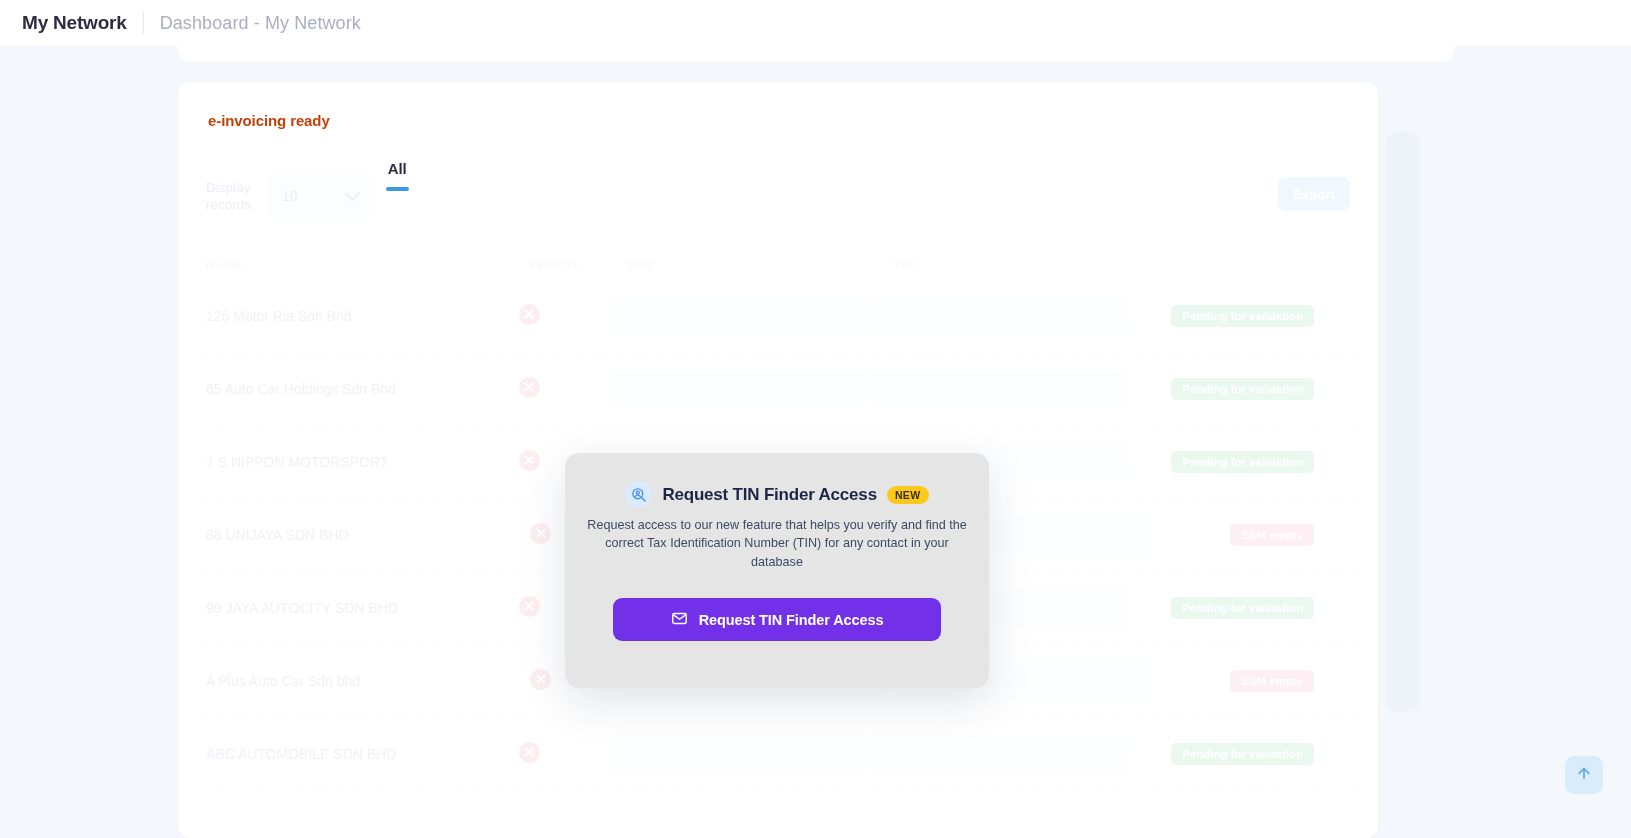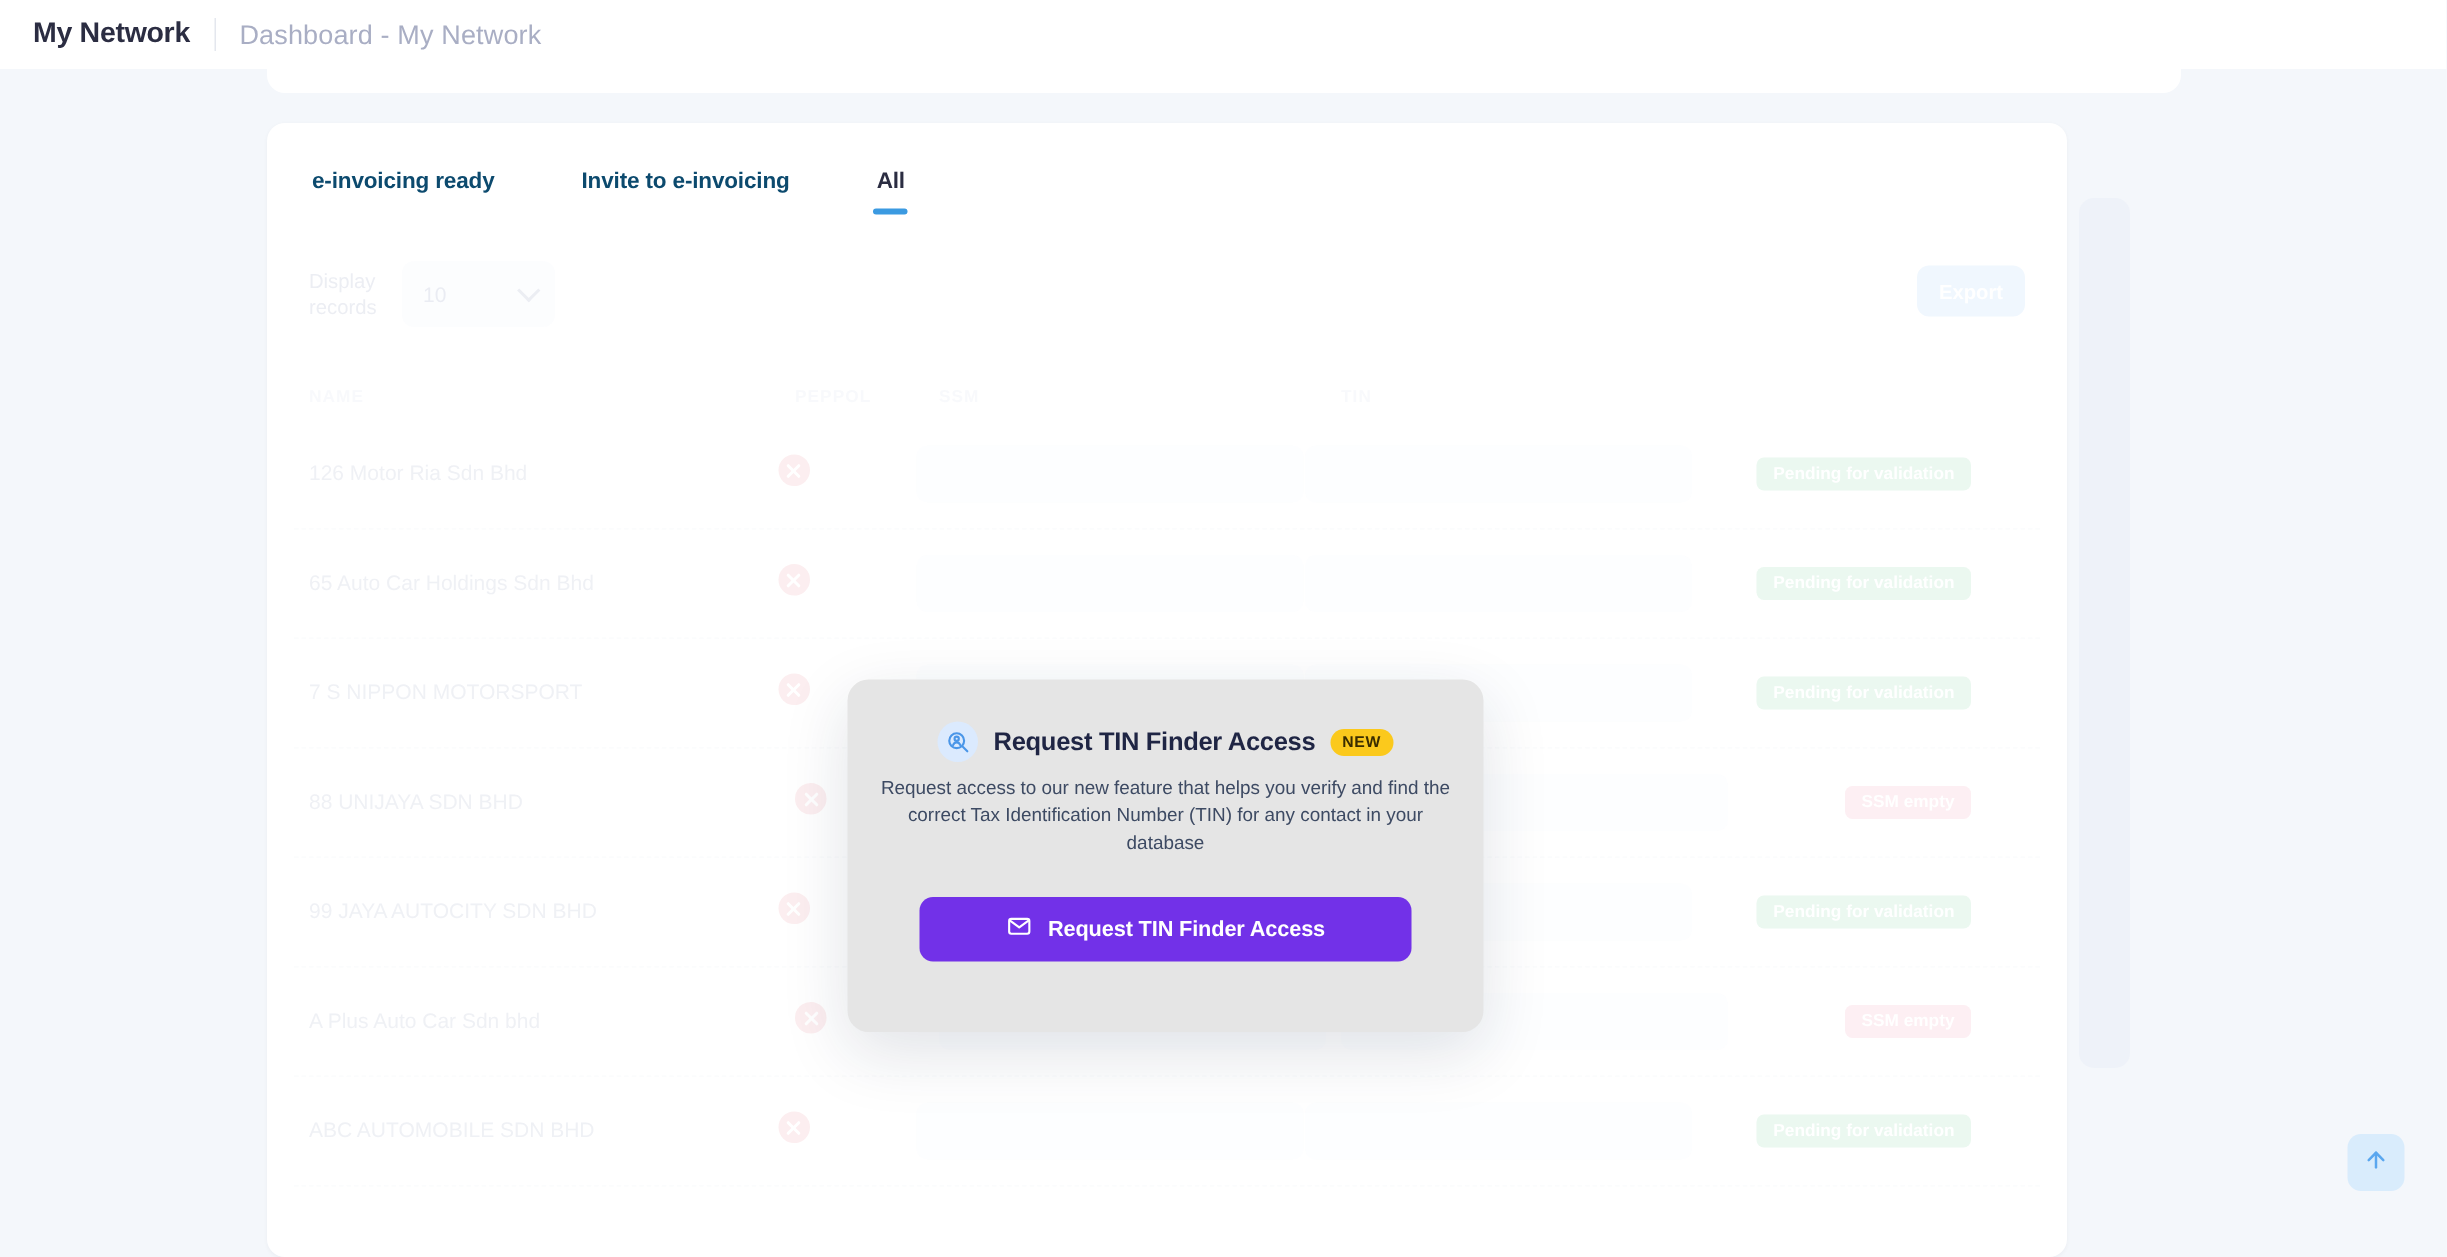--- a/index.html
+++ b/index.html
@@ -51,25 +51,25 @@
     box-shadow: 0 1px 3px rgba(20,30,60,0.04);
   }
 
   
   .tabs {
     position: absolute; left: 0; top: 22px; width: 100%; height: 50px;
     display: flex; align-items: flex-start; padding-left: 28px;
   }
   .tab {
     position: relative; font-size: 15px; font-weight: 700;
-    color: #0c4a6e; letter-spacing: -0.1px;
+    color: #c2410c; letter-spacing: -0.1px;
     padding: 8px 2px 14px 2px; margin-right: 54px;
     cursor: pointer; white-space: nowrap;
   }
-  .tab.active { color: #2b2d42; }
+  .tab.active { color: #2b2d42; margin-top: 48px; }
   .tab.active::after {
     content: ""; position: absolute; left: 0; right: 0; bottom: 0;
     height: 4px; border-radius: 2px; background: var(--accent, #3b9ae1);
   }
 
   
   .dim-area { position: absolute; left: 0; top: 76px; width: 100%; bottom: 0; }
 
   .controls {
     position: absolute; left: 18px; top: 14px; right: 18px; height: 56px;
@@ -201,21 +201,20 @@
 
   <div class="page-bg">
     <div class="card-above"></div>
     <div class="ghost-panel"></div>
   </div>
 
   <div class="card">
 
     <div class="tabs">
       <div class="tab">e-invoicing ready</div>
-      <div class="tab">Invite to e-invoicing</div>
       <div class="tab active">All</div>
     </div>
 
     <div class="dim-area">
       <div class="fade-wrap">
 
         <div class="controls">
           <div class="display-records">
             <div class="dr-label">Display records</div>
             <div class="dr-select">

